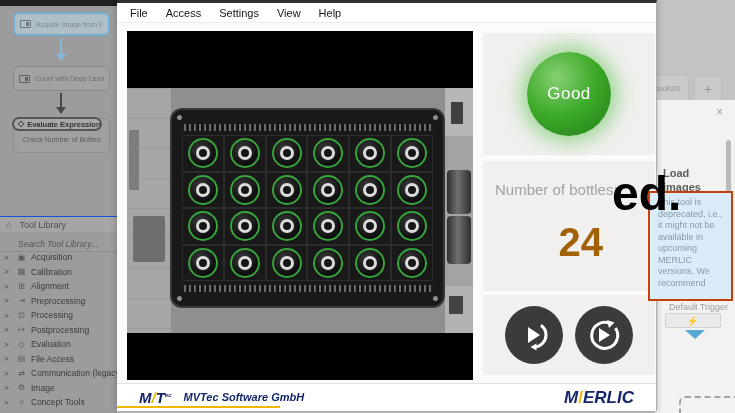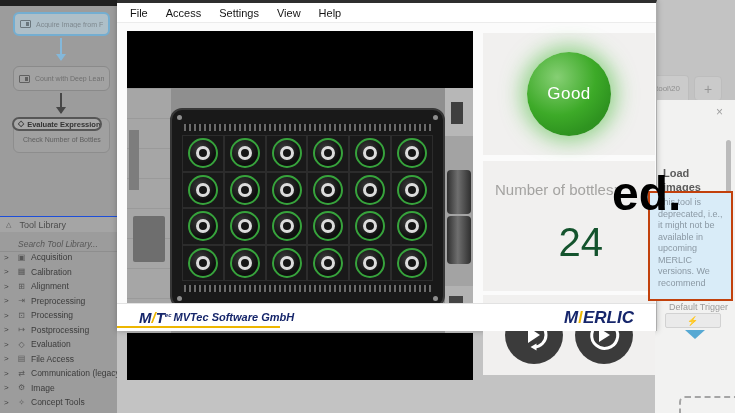--- a/index.html
+++ b/index.html
@@ -50,21 +50,21 @@
   .trigger-label { position:absolute; left:14px; top:202px; width:62px; font-size:9px; color:#9b9b9b; }
   .trigger-input { position:absolute; left:10px; top:213px; width:56px; height:15px; background:#eaeaea; border:1px solid #d2d2d2; border-radius:2px; display:flex; align-items:center; justify-content:center; font-size:9px; color:#b5c4cf; }
   .trigger-chevron { position:absolute; left:30px; top:230px; width:0; height:0; border-left:10px solid transparent; border-right:10px solid transparent; border-top:9px solid #57a9d3; }
   .dashed-box { position:absolute; left:24px; top:296px; width:72px; height:30px; border:2px dashed #a5a5a5; border-radius:6px; }
 
   
   .big-blue { position:absolute; left:612px; top:170px; font-size:48px; font-weight:bold; color:#000000; z-index:30; line-height:1; }
   .deprecation-box { position:absolute; left:648px; top:191px; width:85px; height:110px; background:#d9ecf8; border:2px solid #c2410c; padding:4px 3px 0 8px; font-size:9px; line-height:11.5px; color:#8b99a4; overflow:hidden; z-index:29; }
 
   
-  .main { position:absolute; left:117px; top:0; width:540px; height:331px; background:#fbfbfb; border-top:3px solid #2f2f2f; border-right:1px solid #adadad; box-shadow:0 0 6px rgba(0,0,0,.25); }
+  .main { position:absolute; left:117px; top:0; width:540px; height:411px; background:#fbfbfb; border-top:3px solid #2f2f2f; border-right:1px solid #adadad; box-shadow:0 0 6px rgba(0,0,0,.25); }
   .menubar { height:20px; background:#ffffff; border-bottom:1px solid #ececec; display:flex; align-items:center; padding-left:4px; }
   .menu-item { font-size:11px; color:#141414; padding:0 9px; }
 
   .viewer { position:absolute; left:10px; top:28px; width:346px; height:349px; background:#000; overflow:hidden; }
   .scene { position:absolute; left:0; top:57px; width:346px; height:245px; background:#8f8f8f; }
   .left-structure { position:absolute; left:0; top:0; width:44px; height:245px; background:#a6a6a6; background-image:linear-gradient(#9a9a9a 1px, transparent 1px); background-size:100% 30px; }
   .left-detail { position:absolute; left:6px; top:128px; width:32px; height:46px; background:#6e6e6e; border-radius:2px; }
   .left-detail2 { position:absolute; left:2px; top:42px; width:10px; height:60px; background:#7d7d7d; }
   .right-structure { position:absolute; right:0; top:0; width:28px; height:245px; background:#a3a3a3; }
   .roller { position:absolute; left:2px; width:24px; background:linear-gradient(90deg,#2f2f2f,#6f6f6f 45%,#2f2f2f); border-radius:4px; }
@@ -83,30 +83,30 @@
   .cell { display:flex; align-items:center; justify-content:center; border:1px solid rgba(95,95,95,.28); }
   .bottle { width:30px; height:30px; border-radius:50%; border:2px solid #37a33c; background:radial-gradient(circle at 40% 35%, #3c3c3c, #0f0f0f 65%); position:relative; }
   .bottle::after { content:""; position:absolute; left:50%; top:50%; width:8px; height:8px; margin:-7px 0 0 -7px; border:3px solid #dcdcdc; border-radius:50%; background:#161616; }
 
   .panel { position:absolute; left:366px; width:172px; background:#f1f0ef; }
   .panel-good { top:30px; height:122px; display:flex; align-items:center; justify-content:center; }
   .sphere { width:84px; height:84px; border-radius:50%; background:radial-gradient(circle at 36% 30%, #86cf74, #3daa28 48%, #2f9420 72%, #2a871c); box-shadow:0 0 20px 6px rgba(76,190,62,.55); display:flex; align-items:center; justify-content:center; }
   .sphere-label { font-size:17px; font-weight:300; color:#ffffff; letter-spacing:.5px; }
   .panel-count { top:158px; height:130px; padding:20px 12px 0 12px; }
   .count-label { font-size:15px; font-weight:300; color:#a4a3a1; }
-  .count-value { margin-top:22px; padding-right:40px; text-align:right; font-size:40px; font-weight:400; color:#14532d; }
+  .count-value { margin-top:22px; padding-right:40px; text-align:right; font-size:40px; font-weight:700; color:#a16207; }
   .panel-buttons { top:292px; height:80px; display:flex; align-items:center; justify-content:center; gap:12px; }
   .run-btn { width:58px; height:58px; border-radius:50%; background:#3b3b3b; border:none; display:flex; align-items:center; justify-content:center; padding:0; }
 
   .footer { position:absolute; left:0; bottom:0; width:100%; height:28px; background:#ffffff; border-top:1px solid #e2e2e2; }
   .yellow-line { position:absolute; left:0; bottom:3px; width:163px; height:2px; background:#edb600; }
   .mvtec-logo { position:absolute; left:22px; top:5px; font-style:italic; font-weight:bold; color:#16266b; font-size:15px; white-space:nowrap; }
   .mvtec-logo .slash { color:#edb600; }
   .mvtec-logo sup { font-size:6px; color:#16266b; }
-  .mvtec-text { font-size:11px; font-weight:bold; color:#16266b; margin-left:2px; vertical-align:2px; }
+  .mvtec-text { font-size:11px; font-weight:bold; color:#16266b; margin-left:12px; vertical-align:2px; }
   .merlic-logo { position:absolute; right:22px; top:4px; font-size:17px; font-weight:bold; font-style:italic; color:#16266b; }
   .merlic-logo .accent { color:#edb600; font-style:normal; }
 </style>
 </head>
 <body>
 
 <div class="app">
 
   <div class="sidebar">
     <div class="sidebar-topstrip"></div>

